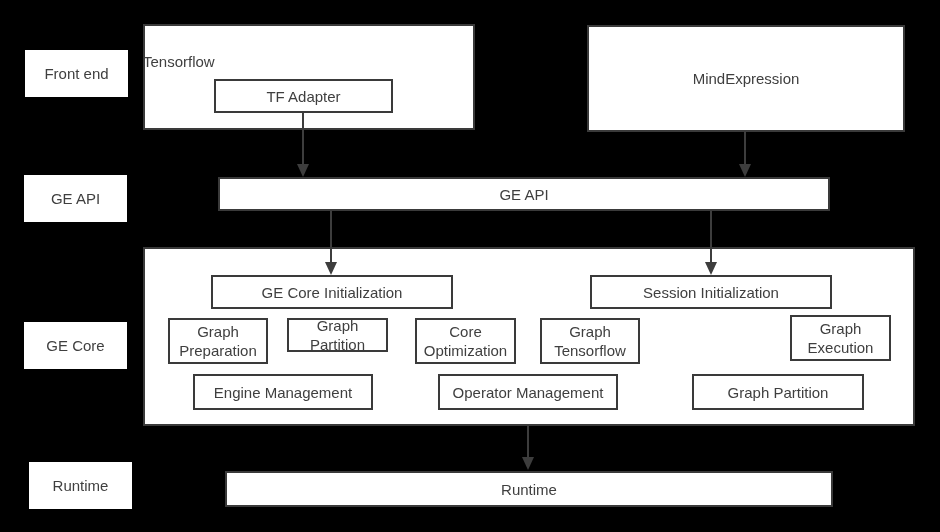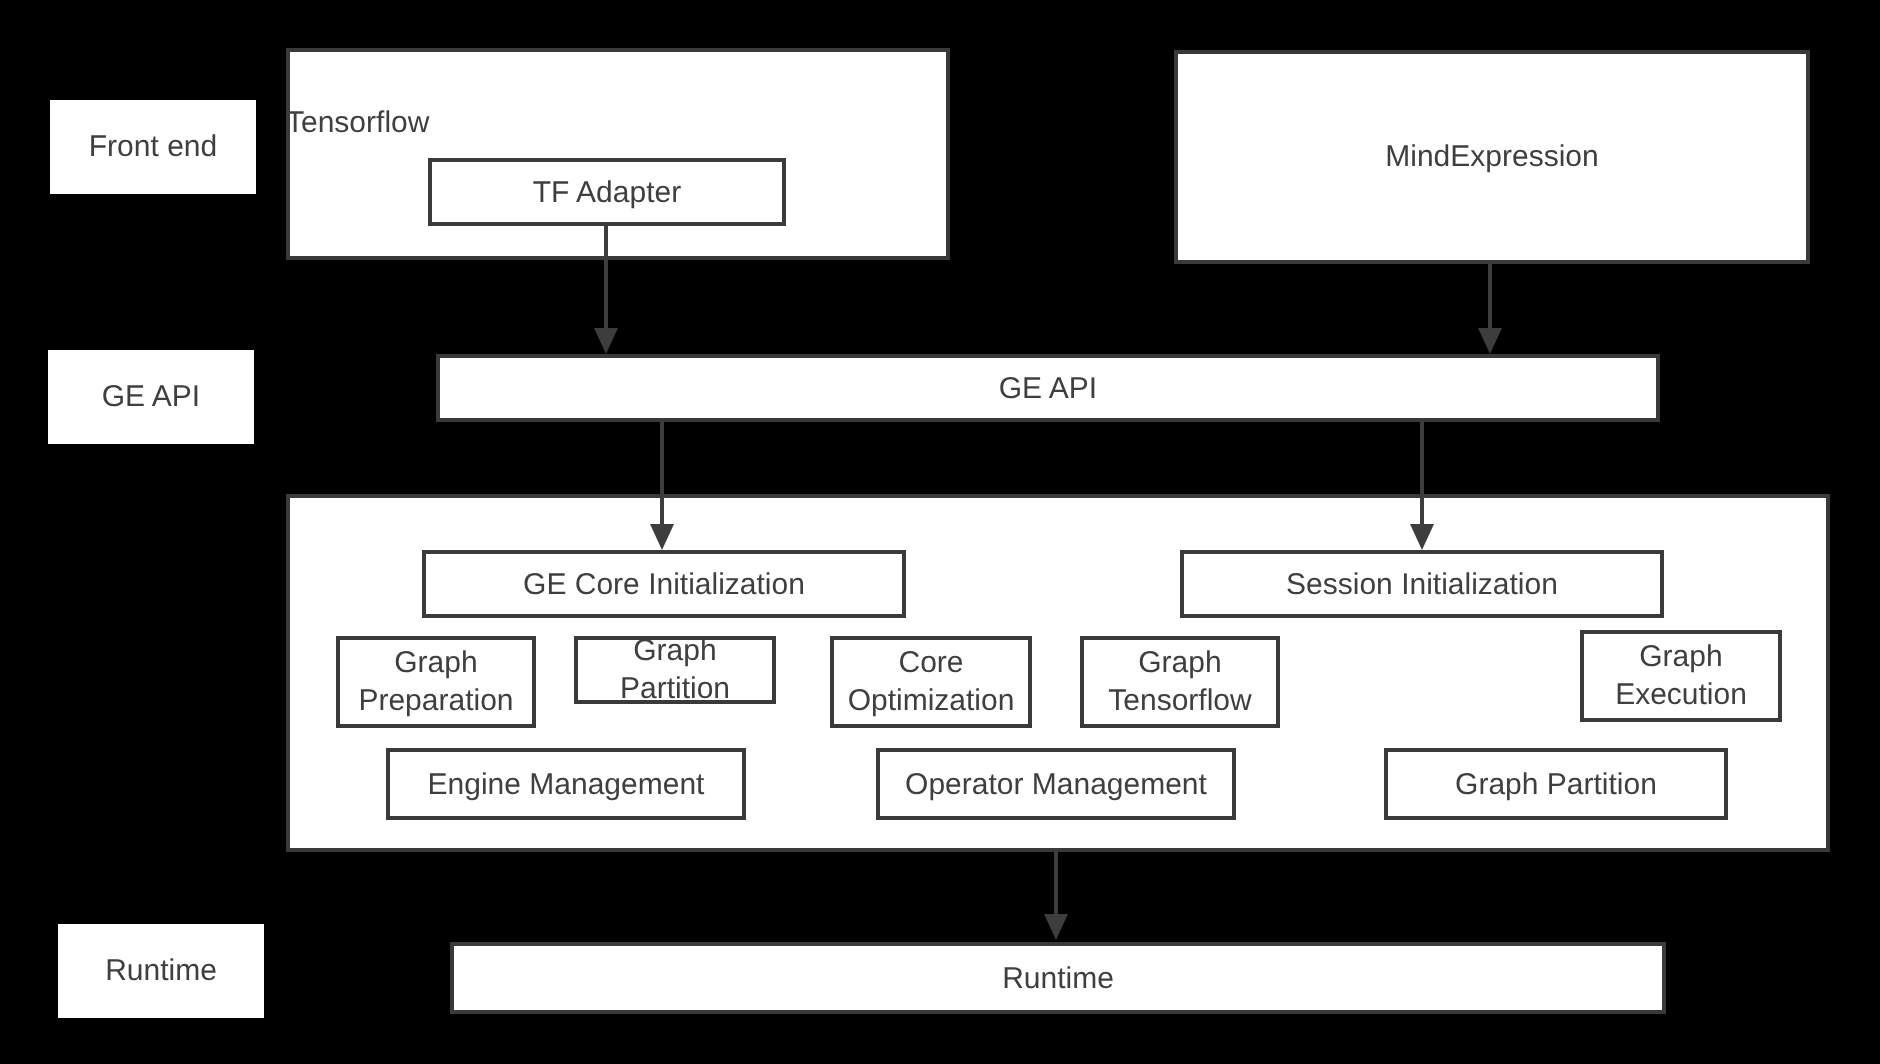--- a/index.html
+++ b/index.html
@@ -58,20 +58,21 @@
     border-top:13px solid var(--arrow);
   }
 </style>
 </head>
 <body>
 
 <div id="canvas">
 
   <div class="label-box" style="left:25px;top:50px;width:103px;height:47px">Front end</div>
   <div class="label-box" style="left:24px;top:175px;width:103px;height:47px">GE API</div>
+  <div class="label-box" style="left:24px;top:322px;width:103px;height:47px">GE Core</div>
   <div class="label-box" style="left:29px;top:462px;width:103px;height:47px">Runtime</div>
 
   <div class="box" style="left:143px;top:24px;width:332px;height:106px"></div>
   <div class="box-title" style="left:143px;top:53px;width:332px">Tensorflow</div>
   <div class="box center" style="left:587px;top:25px;width:318px;height:107px">MindExpression</div>
 
   <div class="box center" style="left:214px;top:79px;width:179px;height:34px">TF Adapter</div>
 
   <div class="box center" style="left:218px;top:177px;width:612px;height:34px">GE API</div>
 

